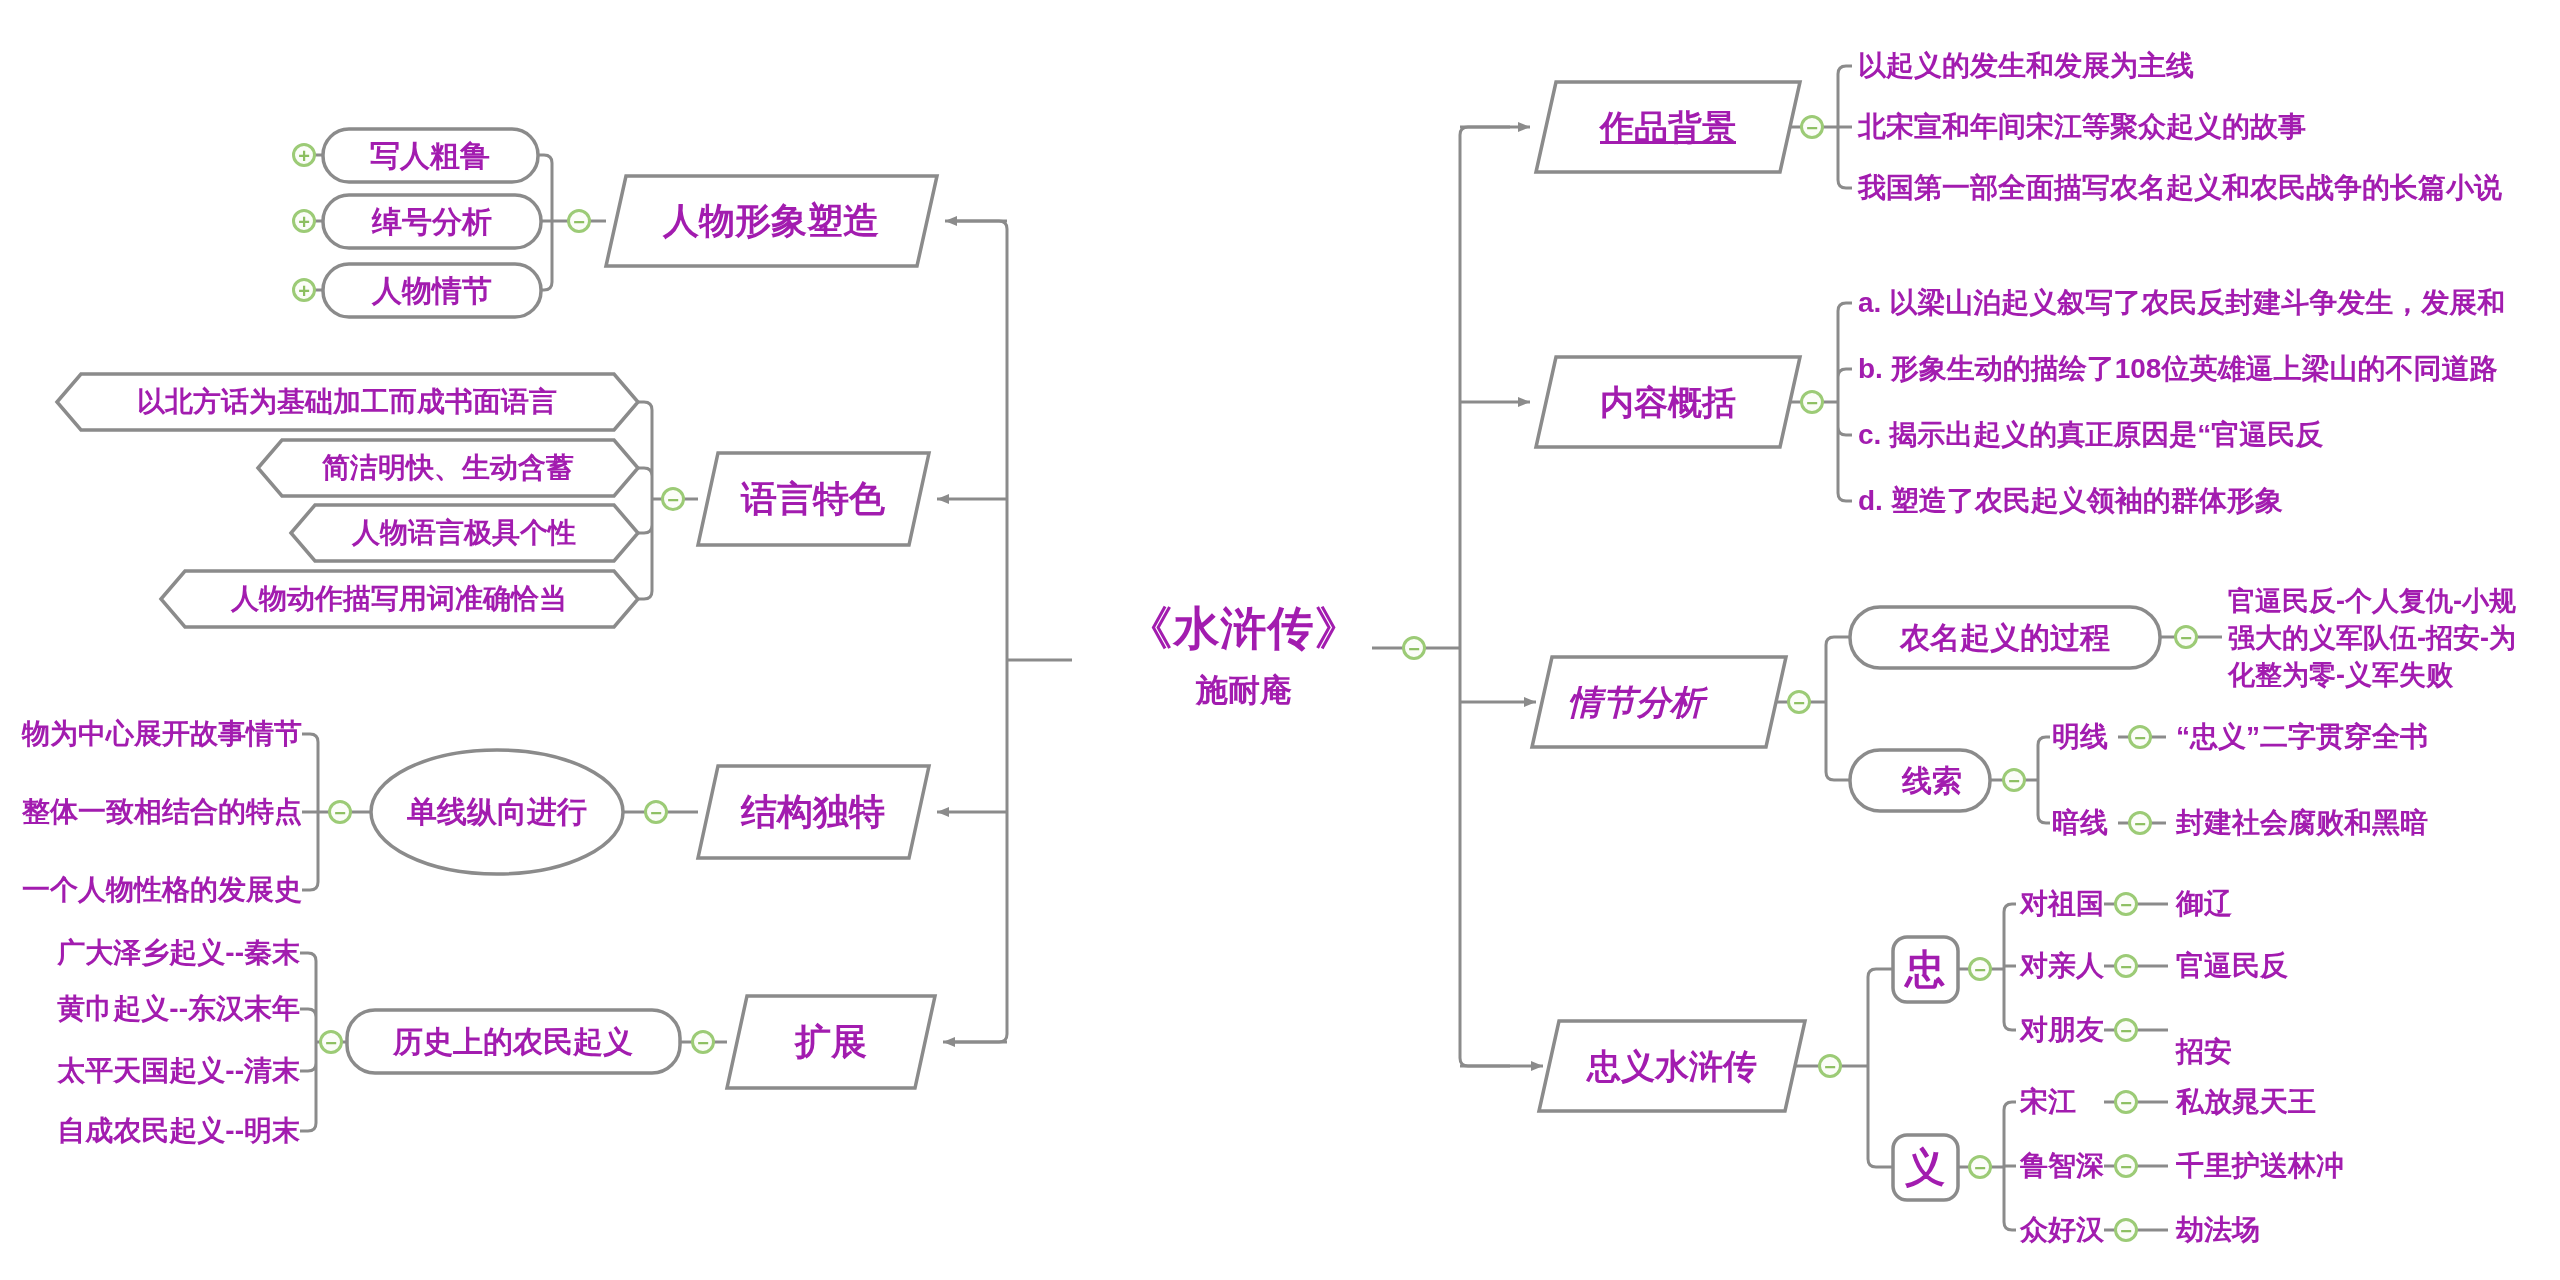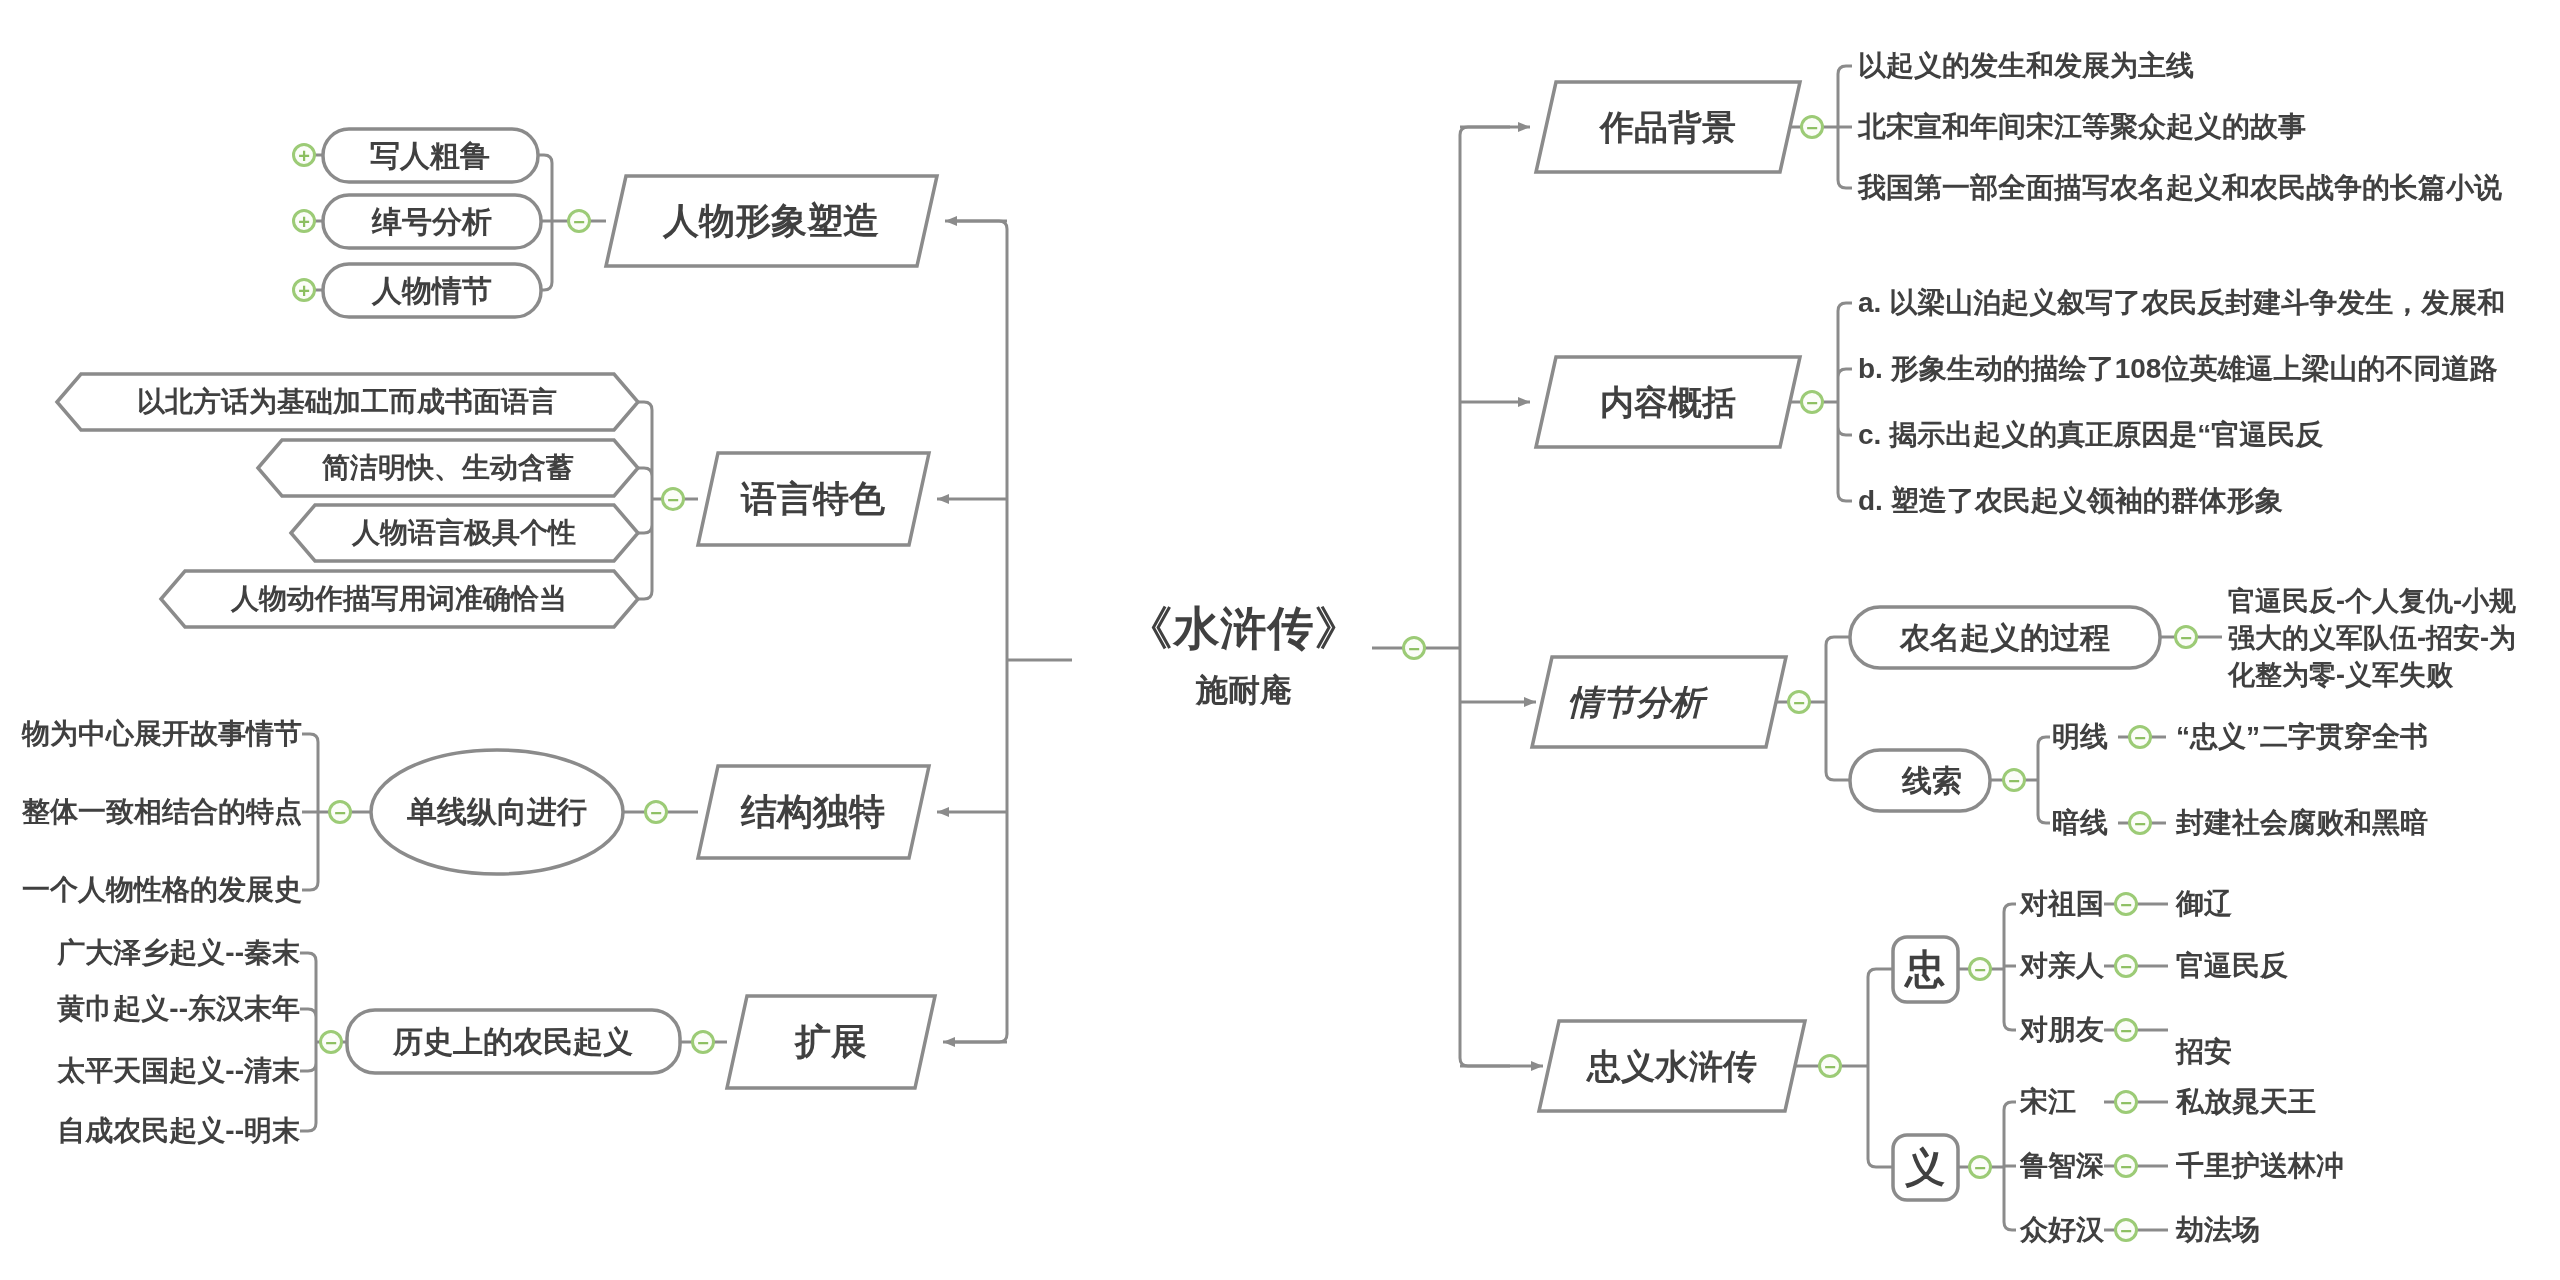--- a/index.html
+++ b/index.html
@@ -1,19 +1,19 @@
 <!DOCTYPE html>
 <html><head>
 <meta charset="utf-8">
 <style>
   html,body{margin:0;padding:0;background:#ffffff;}
   #canvas{position:relative;width:2560px;height:1280px;background:#ffffff;overflow:hidden;
           font-family:"Liberation Sans","DejaVu Sans",sans-serif;color:#3d3d3d;}
   #wires{position:absolute;left:0;top:0;width:2560px;height:1280px;}
-  .t{position:absolute;white-space:nowrap;font-weight:bold;color:#404040;line-height:1;}
+  .t{position:absolute;white-space:nowrap;font-weight:bold;color:#a21caf;line-height:1;}
   .tc{transform:translate(-50%,-50%);}          
   .tl{transform:translate(0,-50%);}             
   .tr{transform:translate(0,-50%);text-align:right;}
   .s27{font-size:27px;} .s28{font-size:28px;} .s30{font-size:30px;}
   .s32{font-size:32px;} .s34{font-size:34px;} .s36{font-size:36px;}
   .s40{font-size:40px;} .s46{font-size:46px;letter-spacing:1px;}
   .icon{position:absolute;width:24px;height:24px;border:3px solid #9ccb76;border-radius:50%;
         background:#fbfdf8;color:#8cbf60;font-size:20px;font-weight:bold;line-height:20px;
         text-align:center;transform:translate(-50%,-50%);box-sizing:border-box;}
 </style>
@@ -179,21 +179,21 @@
   <div class="t tc s30" style="left:497px;top:812px;">单线纵向进行</div>
   <div class="t tc s36" style="left:813px;top:812px;">结构独特</div>
 
   <div class="t tr s28" style="right:2260px;top:953px;">广大泽乡起义--秦末</div>
   <div class="t tr s28" style="right:2260px;top:1009px;">黄巾起义--东汉末年</div>
   <div class="t tr s28" style="right:2260px;top:1071px;">太平天国起义--清末</div>
   <div class="t tr s28" style="right:2260px;top:1131px;">自成农民起义--明末</div>
   <div class="t tc s30" style="left:513px;top:1042px;">历史上的农民起义</div>
   <div class="t tc s36" style="left:831px;top:1042px;">扩展</div>
 
-  <div class="t tc s34" style="left:1668px;top:127px;">作品背景</div>
+  <div class="t tc s34" style="left:1668px;top:127px;text-decoration:underline;">作品背景</div>
   <div class="t tl s28" style="left:1858px;top:66px;">以起义的发生和发展为主线</div>
   <div class="t tl s28" style="left:1858px;top:127px;">北宋宣和年间宋江等聚众起义的故事</div>
   <div class="t tl s28" style="left:1858px;top:188px;">我国第一部全面描写农名起义和农民战争的长篇小说</div>
 
   <div class="t tc s34" style="left:1668px;top:402px;">内容概括</div>
   <div class="t tl s28" style="left:1858px;top:303px;">a. 以梁山泊起义叙写了农民反封建斗争发生，发展和</div>
   <div class="t tl s28" style="left:1858px;top:369px;">b. 形象生动的描绘了108位英雄逼上梁山的不同道路</div>
   <div class="t tl s28" style="left:1858px;top:435px;text-align:center;">c. 揭示出起义的真正原因是“官逼民反</div>
   <div class="t tl s28" style="left:1858px;top:501px;">d. 塑造了农民起义领袖的群体形象</div>
 

